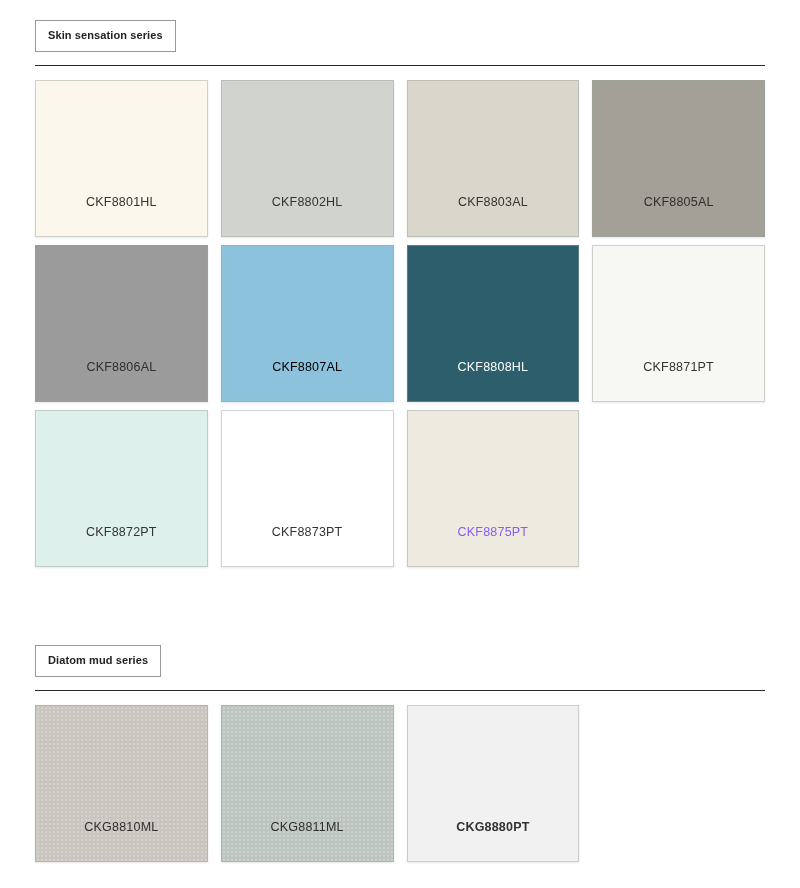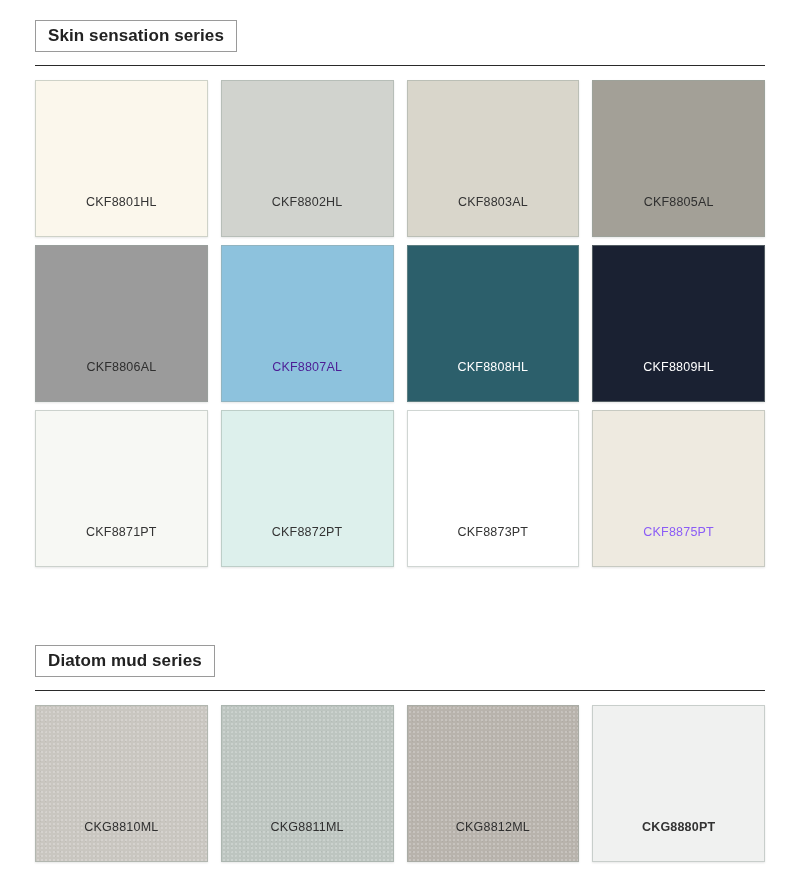--- a/index.html
+++ b/index.html
@@ -31,21 +31,21 @@
     padding-top: 20px;
   }
   .section-title-box {
     display: inline-block;
     border: 1px solid #9a9a9a;
     background: #ffffff;
     padding: 4px 12px 5px 12px;
     box-sizing: border-box;
   }
   .section-title-text {
-    font-size: 17px;
+    font-size: 11px;
     font-weight: bold;
     letter-spacing: 0.1px;
     color: #222222;
     line-height: 21px;
     white-space: nowrap;
   }
   .section-rule {
     height: 0;
     border-top: 1.6px solid #2a2a2a;
     margin-top: 13px;
@@ -118,27 +118,24 @@
         <div class="swatch" style="background: rgb(217, 214, 203);">
           <span class="swatch-label" style="color: rgb(51, 51, 51);">CKF8803AL</span>
         </div>
         <div class="swatch" style="background: rgb(163, 160, 151);">
           <span class="swatch-label" style="color: rgb(47, 47, 47);">CKF8805AL</span>
         </div>
         <div class="swatch" style="background: rgb(155, 155, 155);">
           <span class="swatch-label" style="color: rgb(47, 47, 47);">CKF8806AL</span>
         </div>
         <div class="swatch" style="background: rgb(141, 194, 221);">
-          <span class="swatch-label" style="color: #4c1d95;">CKF8807AL</span>
+          <span class="swatch-label" style="color: #000000;">CKF8807AL</span>
         </div>
         <div class="swatch" style="background: rgb(44, 95, 107);">
           <span class="swatch-label" style="color: rgb(255, 255, 255);">CKF8808HL</span>
-        </div>
-        <div class="swatch" style="background: rgb(26, 33, 50);">
-          <span class="swatch-label" style="color: rgb(255, 255, 255);">CKF8809HL</span>
         </div>
         <div class="swatch" style="background: rgb(247, 248, 244);">
           <span class="swatch-label" style="color: rgb(51, 51, 51);">CKF8871PT</span>
         </div>
         <div class="swatch" style="background: rgb(221, 240, 236);">
           <span class="swatch-label" style="color: rgb(51, 51, 51);">CKF8872PT</span>
         </div>
         <div class="swatch" style="background: rgb(255, 255, 255);">
           <span class="swatch-label" style="color: rgb(51, 51, 51);">CKF8873PT</span>
         </div>
@@ -157,22 +154,19 @@
       </div>
     </div>
     <div class="section-rule"></div>
     <div class="swatch-grid">
         <div class="swatch swatch-texture" style="background: rgb(201, 198, 192); justify-content: center;">
           <span class="swatch-label" style="color: rgb(47, 47, 47);">CKG8810ML</span>
         </div>
         <div class="swatch swatch-texture" style="background: rgb(189, 197, 192);">
           <span class="swatch-label" style="color: rgb(47, 47, 47);">CKG8811ML</span>
         </div>
-        <div class="swatch swatch-texture" style="background: rgb(184, 179, 172);">
-          <span class="swatch-label" style="color: rgb(47, 47, 47);">CKG8812ML</span>
-        </div>
         <div class="swatch" style="background: rgb(240, 241, 240); font-weight: bold;">
           <span class="swatch-label" style="color: rgb(51, 51, 51);">CKG8880PT</span>
         </div>
       </div>
   </div>
 
 </div>
 
 </body></html>

